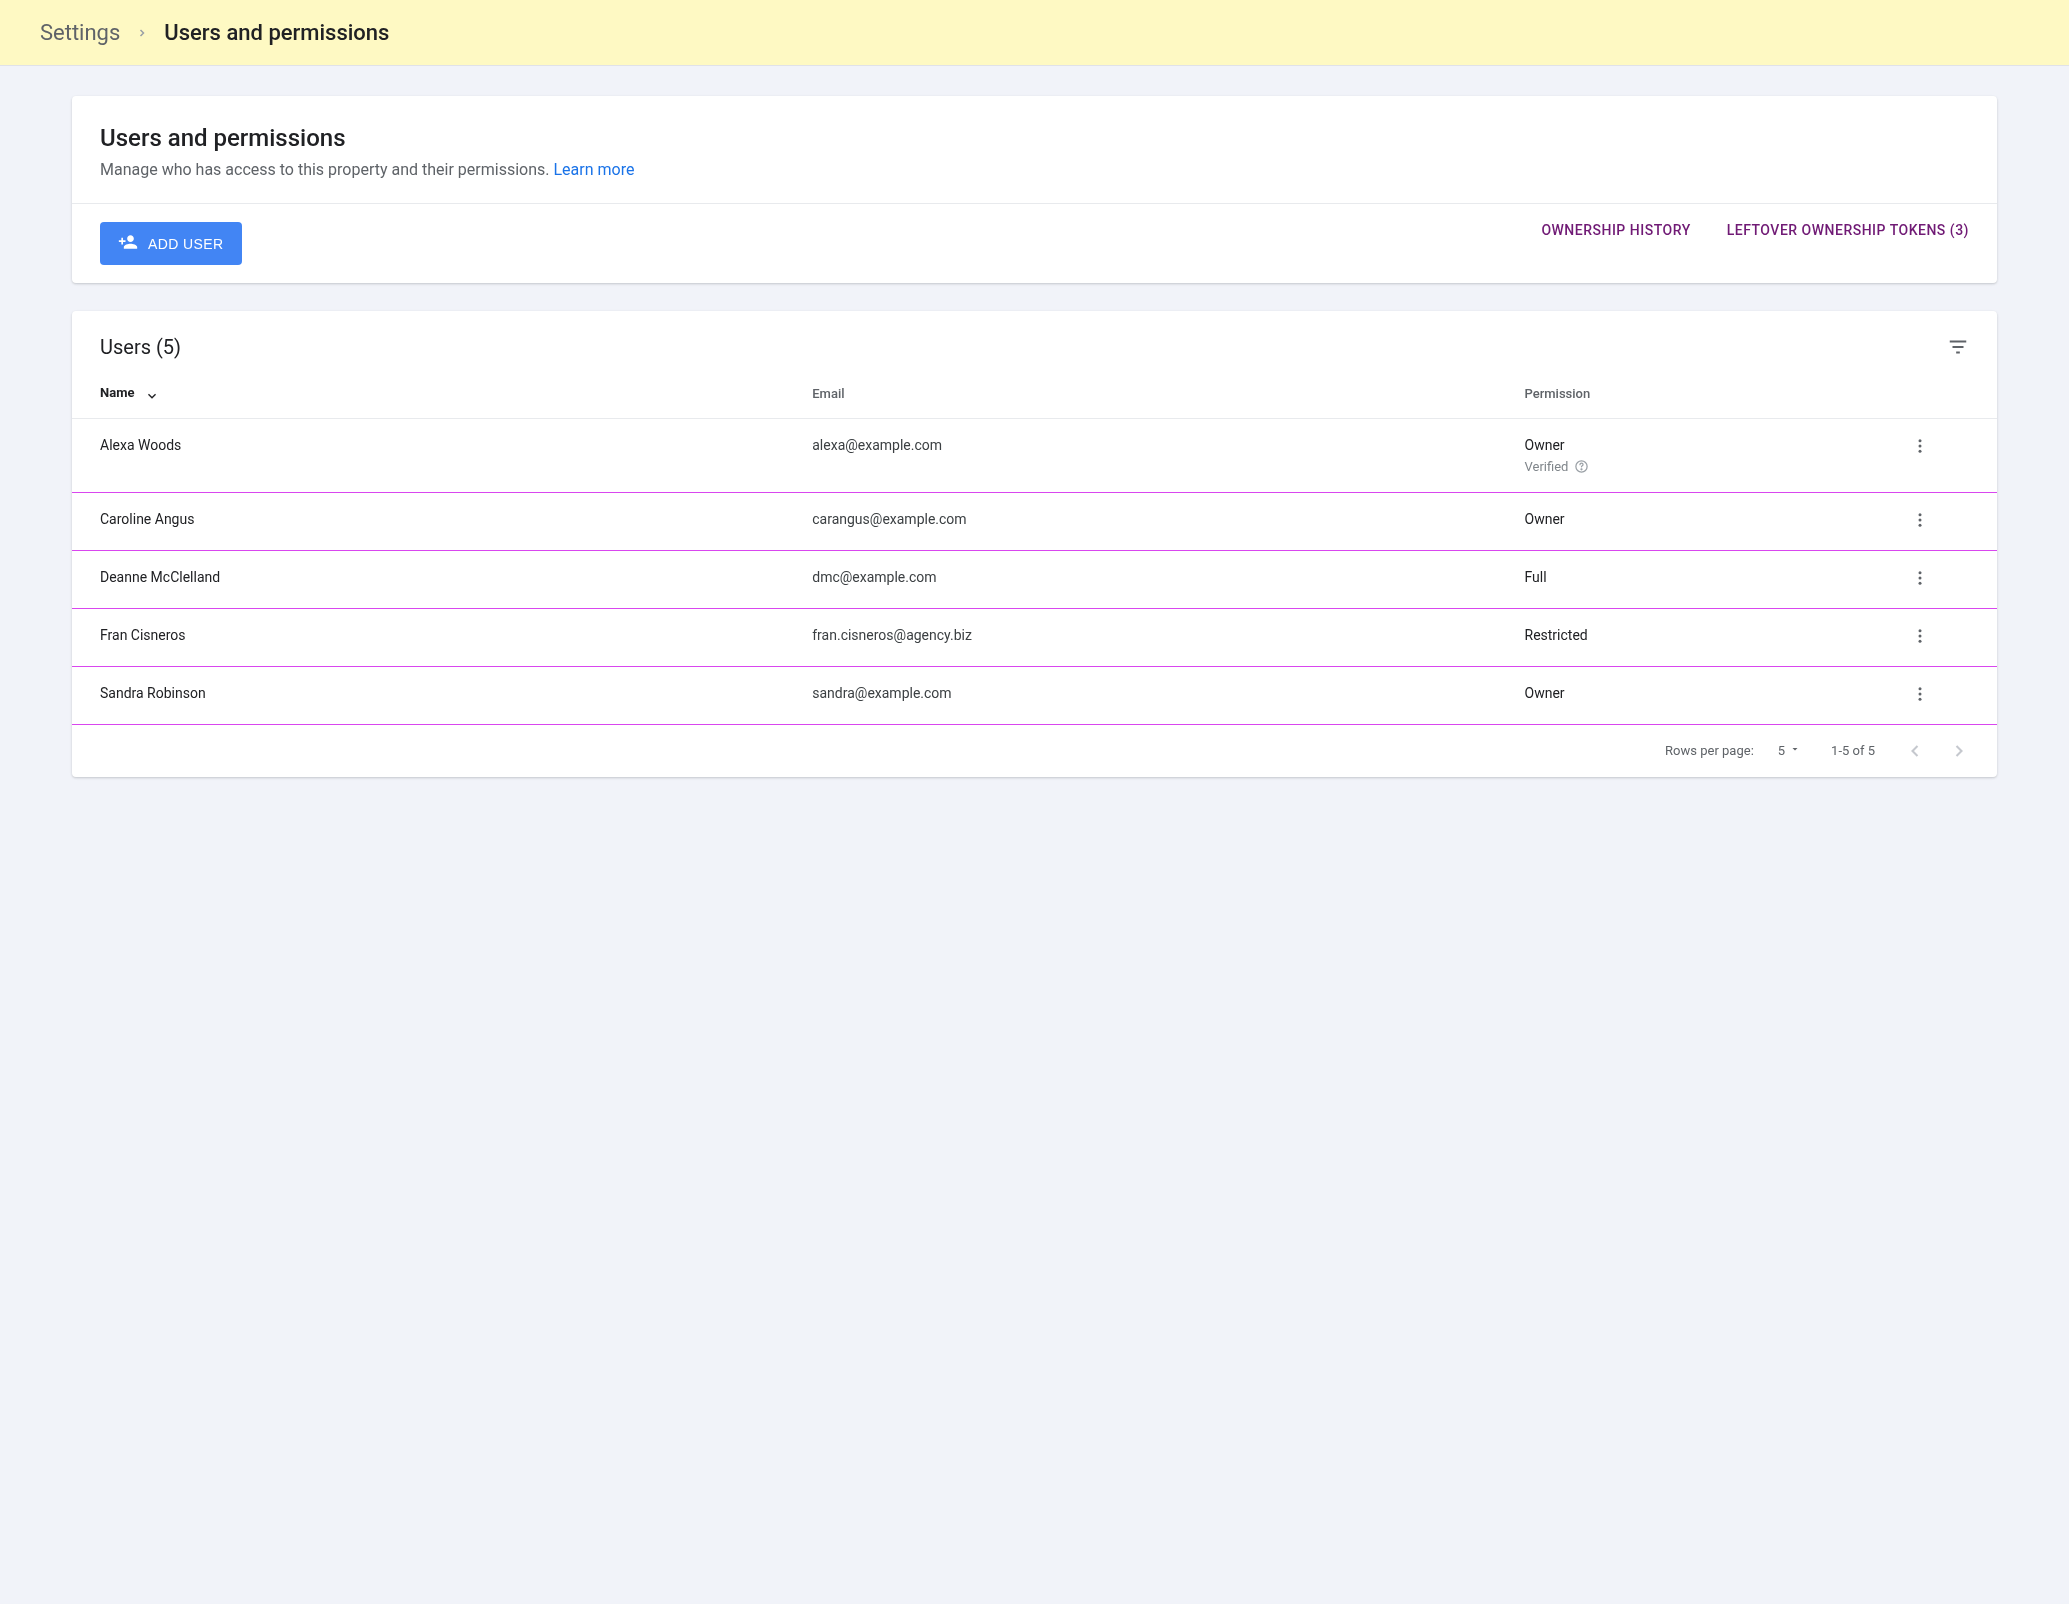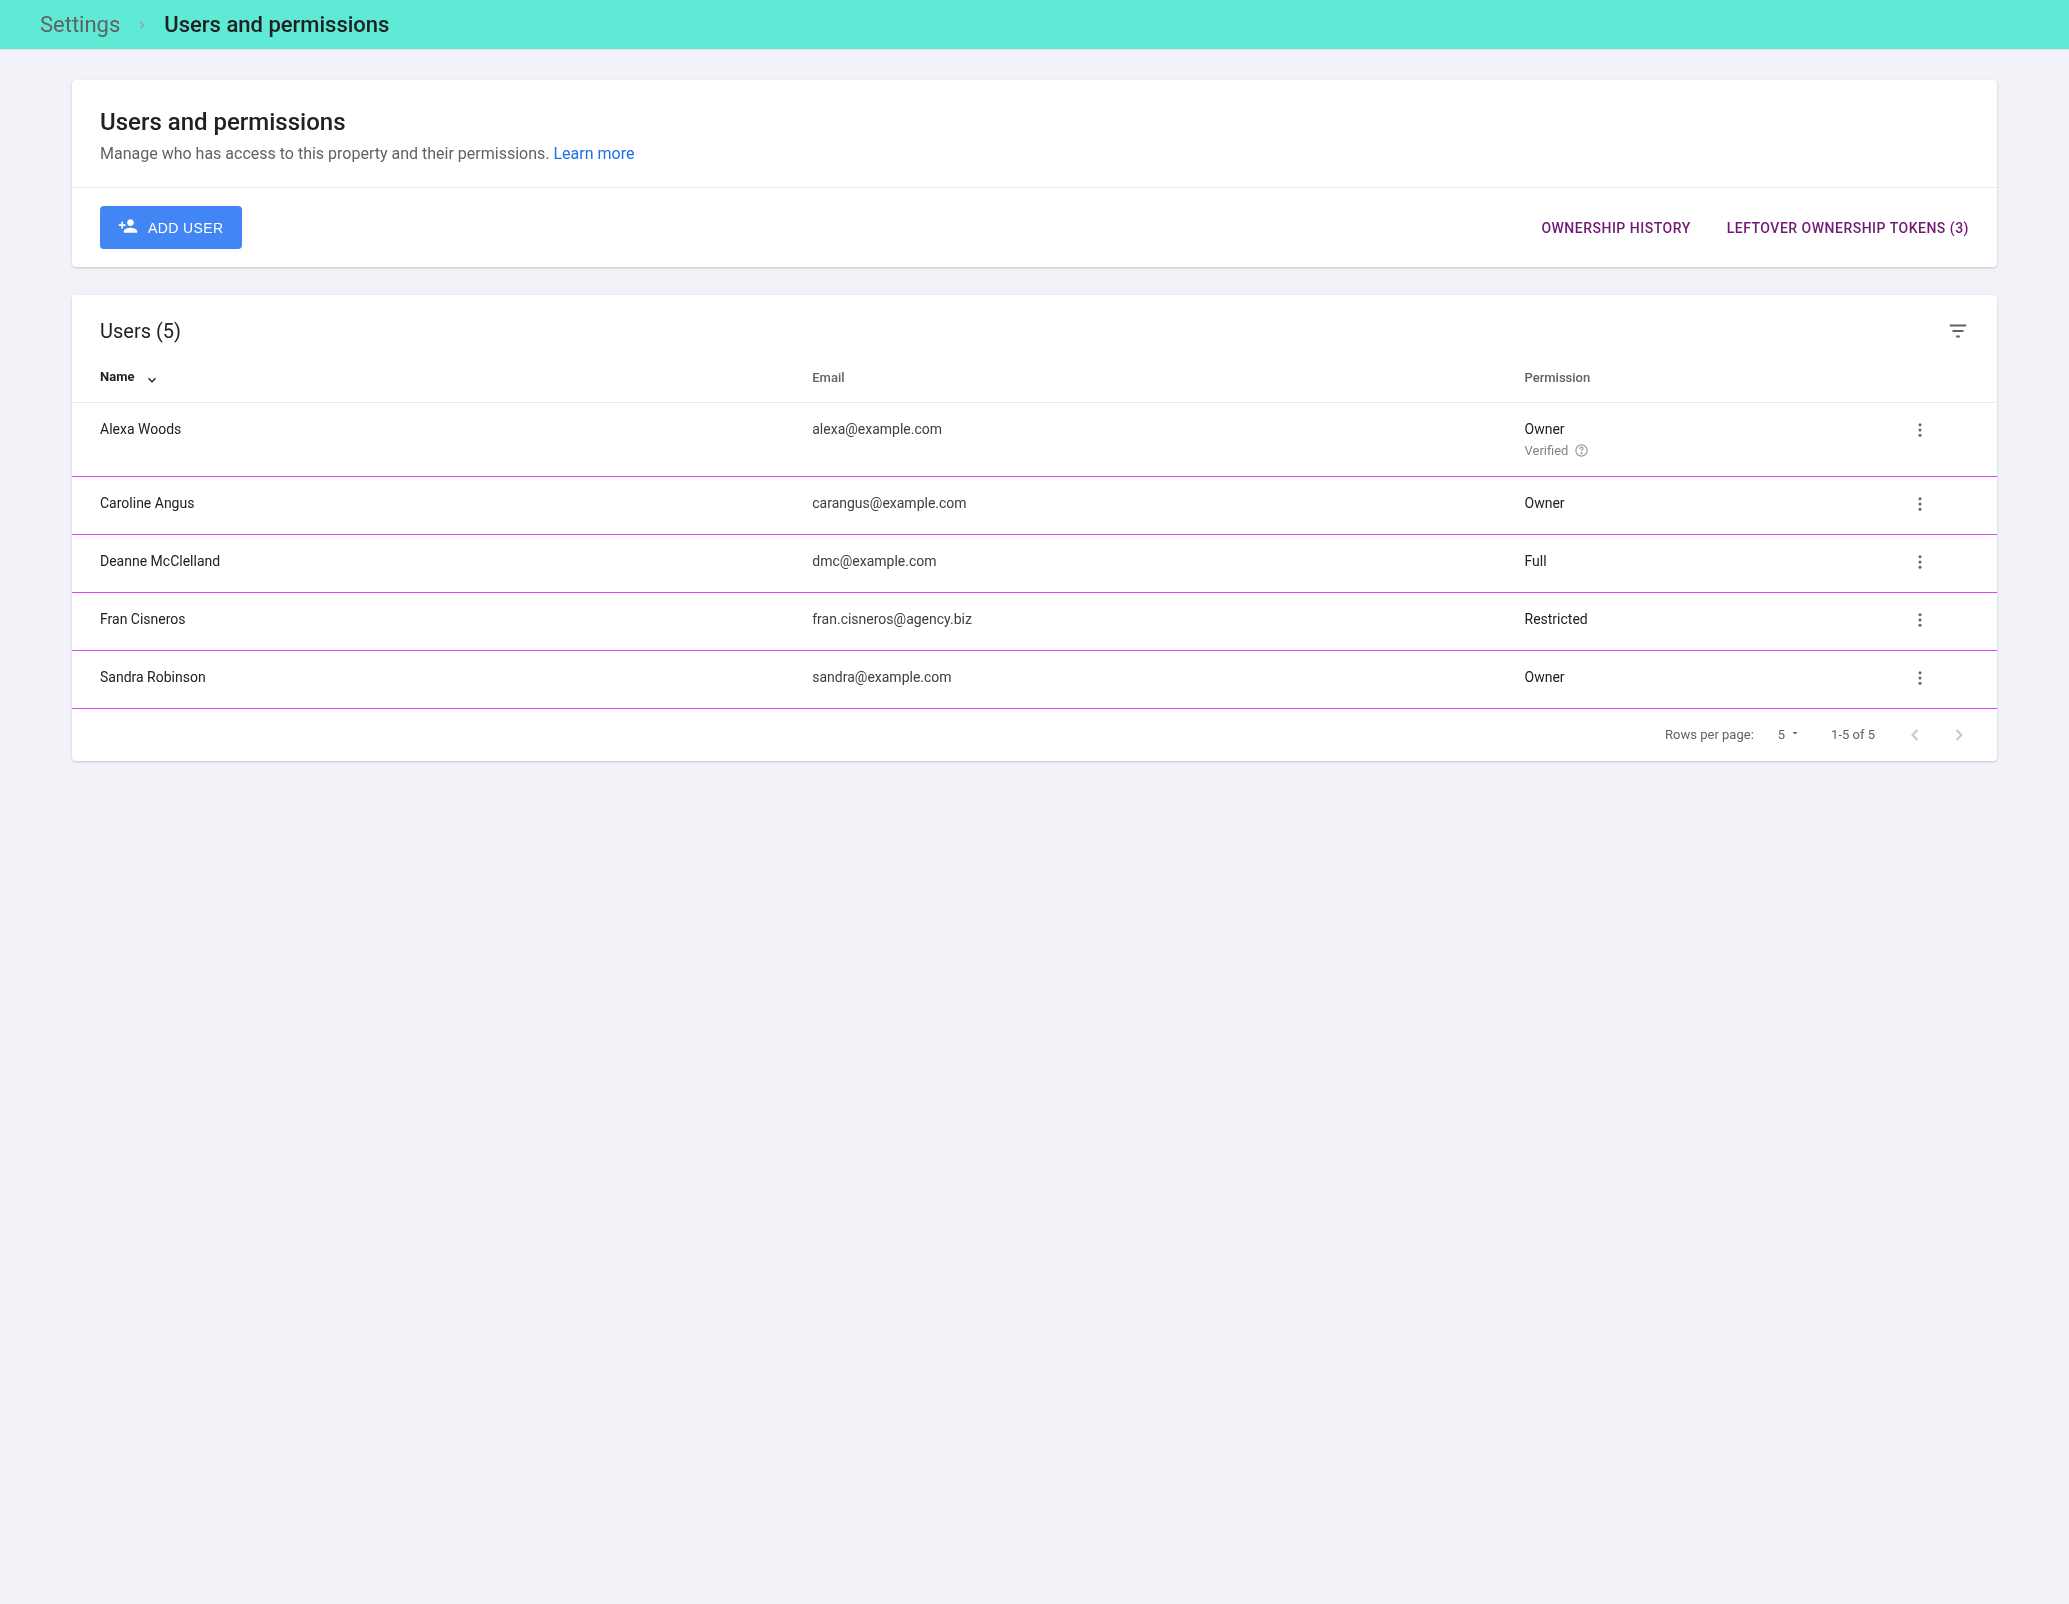--- a/index.html
+++ b/index.html
@@ -3,22 +3,22 @@
   <meta charset="utf-8">
   <style>
     * { box-sizing: border-box; margin: 0; padding: 0; }
     body {
       font-family: 'Google Sans', Roboto, Arial, sans-serif;
       background: #f1f3f9;
       color: #202124;
       font-size: 14px;
     }
     .breadcrumb-bar {
-      background: #5eead4;
-      padding: 12px 40px;
+      background: #fef9c3;
+      padding: 20px 40px;
       border-bottom: 1px solid #e0e2e8;
       display: flex;
       align-items: center;
       gap: 16px;
       text-align: center;
     }
     .breadcrumb-root {
       font-size: 22px;
       font-weight: 400;
       color: #5f6368;
@@ -56,21 +56,20 @@
       color: #5f6368;
     }
     .card-subtitle a {
       color: #1a73e8;
       text-decoration: none;
     }
     .action-bar {
       border-top: 1px solid #e8eaed;
       padding: 18px 28px;
       display: flex;
-      align-items: center;
       justify-content: space-between;
     }
     .btn-primary {
       background: #4285f4;
       color: #fff;
       border: none;
       border-radius: 4px;
       padding: 10px 18px;
       font-size: 14px;
       font-weight: 500;

